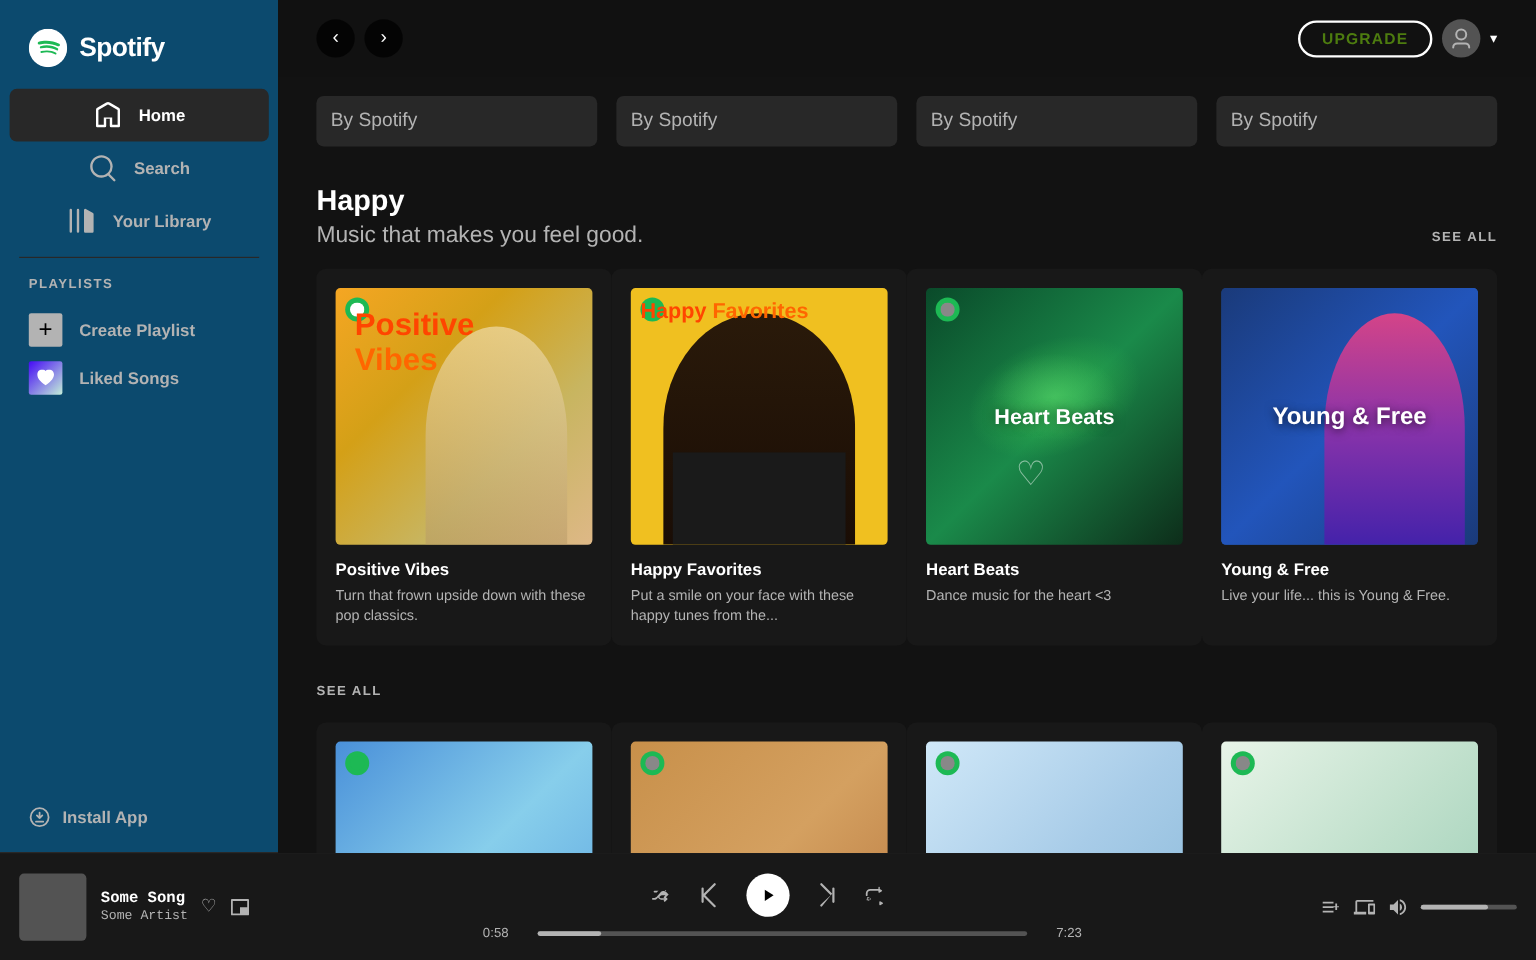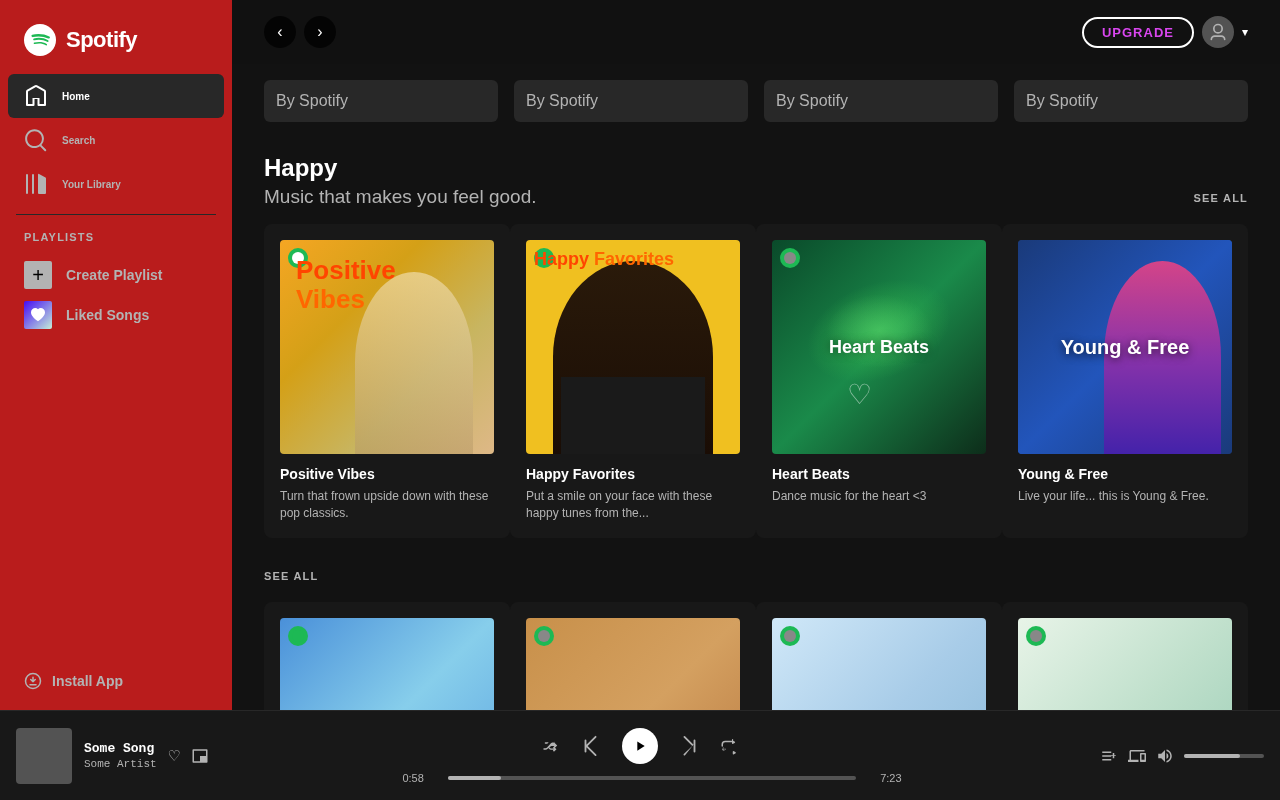--- a/index.html
+++ b/index.html
@@ -17,21 +17,21 @@
     
     .app-layout {
       display: flex;
       flex: 1;
       overflow: hidden;
     }
 
     
     .sidebar {
       width: 232px;
-      background: #b91c1c;
+      background: #0c4a6e;
       display: flex;
       flex-direction: column;
       flex-shrink: 0;
       padding-bottom: 8px;
     }
 
     .sidebar-logo {
       padding: 24px 24px 18px;
       display: flex;
       align-items: center;
@@ -54,24 +54,25 @@
       padding: 0 8px;
     }
 
     .sidebar-nav-item {
       display: flex;
       align-items: center;
       gap: 14px;
       padding: 10px 16px;
       border-radius: 6px;
       cursor: pointer;
-      font-size: 10px;
+      font-size: 14px;
       font-weight: 600;
       color: #b3b3b3;
       text-decoration: none;
+      justify-content: center;
     }
 
     .sidebar-nav-item.active {
       background: #282828;
       color: #fff;
     }
 
     .nav-icon {
       width: 24px;
       height: 24px;
@@ -193,21 +194,21 @@
 
     .top-bar-right {
       display: flex;
       align-items: center;
       gap: 8px;
     }
 
     .upgrade-btn {
       background: transparent;
       border: 2px solid #fff;
-      color: #d946ef;
+      color: #4d7c0f;
       border-radius: 20px;
       padding: 6px 18px;
       font-size: 13px;
       font-weight: 700;
       cursor: pointer;
       letter-spacing: 1px;
       text-transform: uppercase;
     }
 
     .user-avatar {

